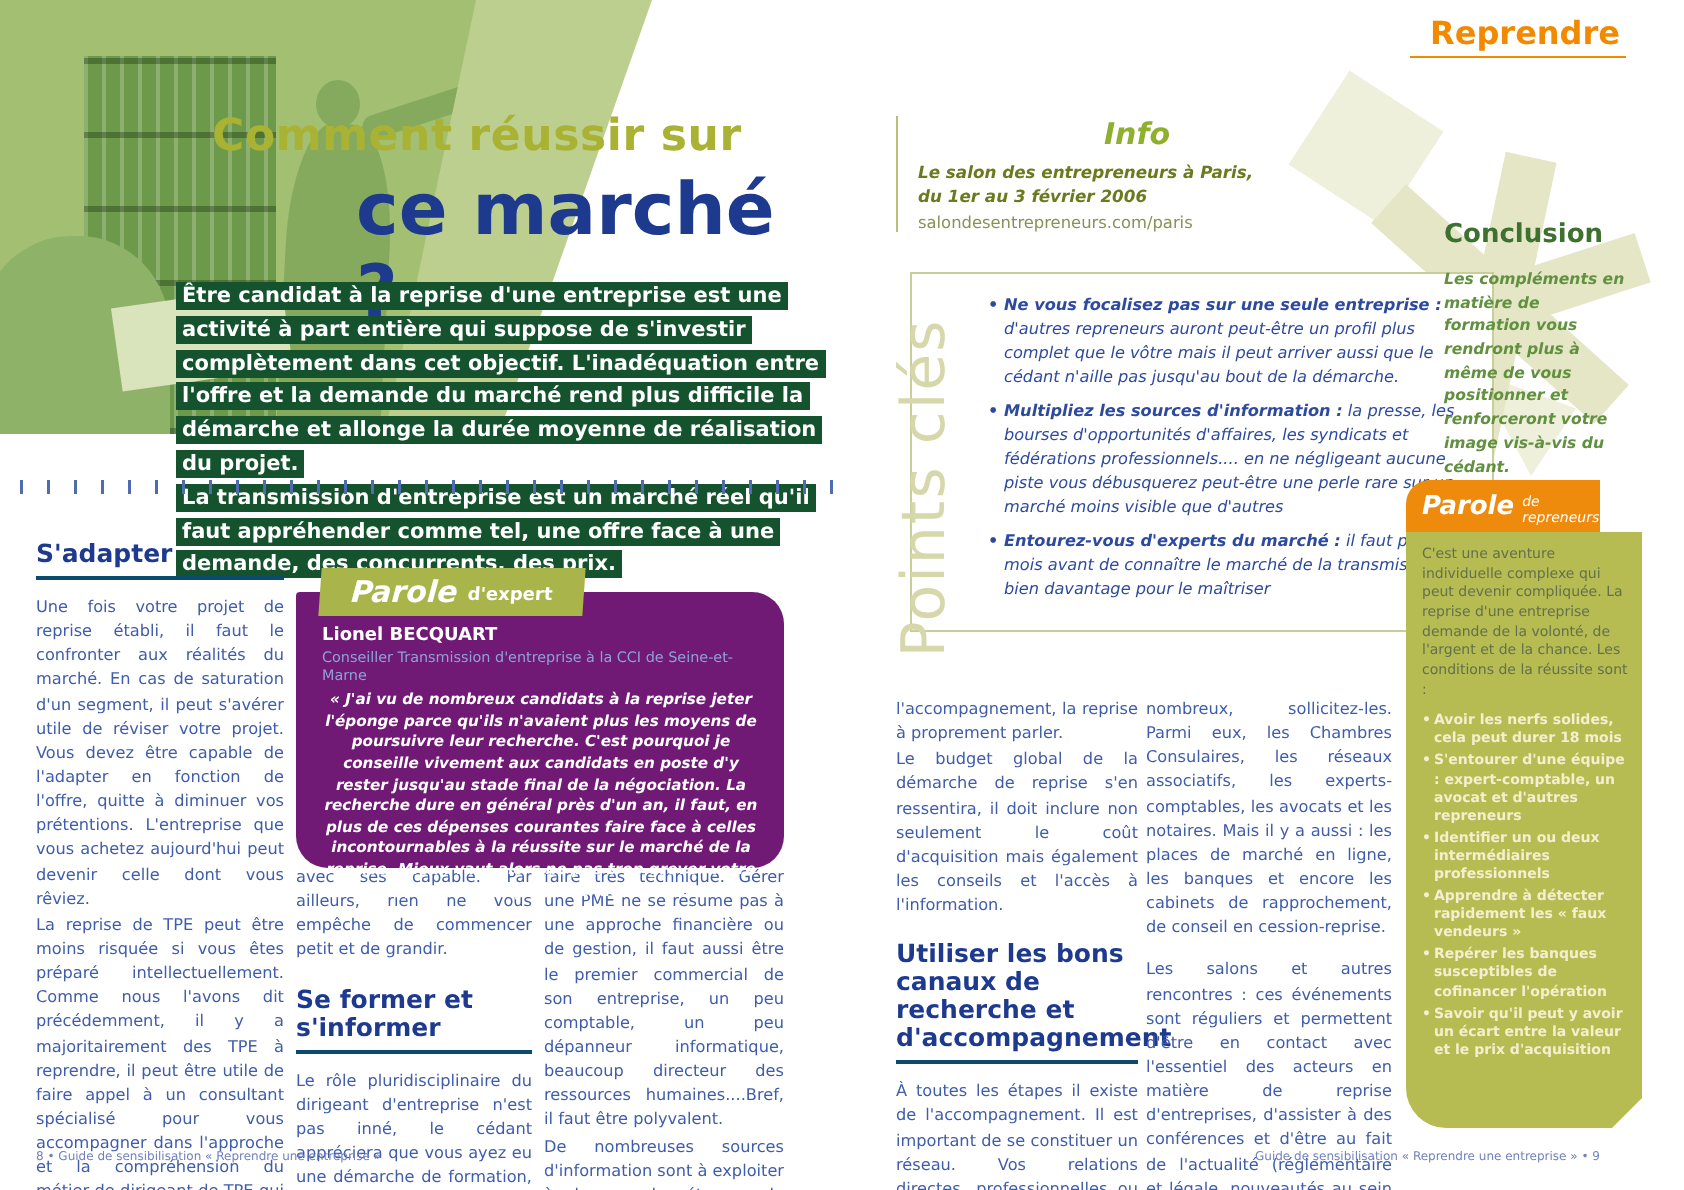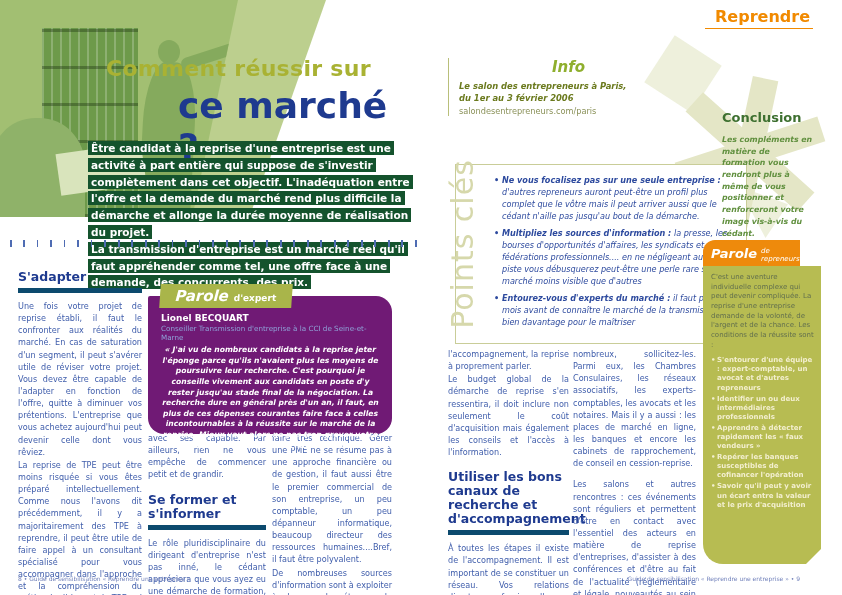--- a/index.html
+++ b/index.html
@@ -34,21 +34,21 @@
   .hl { background:#14532d; padding:1px 3px; box-decoration-break:clone; -webkit-box-decoration-break:clone; }
 
   
   .ticks { position:absolute; left:10px; top:240px; width:414px; height:7px; z-index:2;
            background:repeating-linear-gradient(90deg, #4f6cb3 0 1.5px, transparent 1.5px 13.5px); }
 
   
   .col { position:absolute; z-index:2; font-size:8.1px; line-height:1.5; color:#3f5dab; text-align:justify; }
   .col p + p { margin-top:1px; }
   h3.sec { font-size:12.5px; font-weight:bold; color:#1e3a8f; line-height:1.12;
-           border-bottom:5px solid #0c4a6e; padding-bottom:4px; margin-bottom:7px; text-align:left; }
+           border-bottom:2px solid #0c4a6e; padding-bottom:4px; margin-bottom:7px; text-align:left; }
 
   .col-adapt  { left:18px;  top:270px; width:124px; }
   .col-left2  { left:148px; top:432px; width:118px; }
   .col-left3  { left:272px; top:432px; width:120px; }
 
   
   .expert-box { position:absolute; left:148px; top:296px; width:244px; height:138px; background:#701a75;
                 border-radius:2px 16px 16px 16px; z-index:3; padding:17px 12px 6px 13px; }
   .expert-tab { position:absolute; left:160px; top:284px; width:132px; height:24px; background:#a9b54a;
                 z-index:4; display:flex; align-items:center; justify-content:center; gap:5px;
@@ -70,21 +70,21 @@
   .asterisk { position:absolute; left:668px; top:72px; width:160px; height:160px; z-index:1; }
   .asterisk .bar { position:absolute; left:69px; top:5px; width:26px; height:150px; background:#e4e6c6; }
 
   
   .info { position:absolute; left:448px; top:58px; width:230px; border-left:1px solid #b9bf7a; padding-left:10px; z-index:2; }
   .info-h { font-size:15px; font-weight:bold; font-style:italic; color:#8faf2e; margin-bottom:4px;text-align:center; }
   .info-l { font-size:8.4px; font-weight:bold; font-style:italic; color:#6b7a1e; line-height:1.45; }
   .info-u { font-size:8.2px; color:#8a9158; margin-top:2px; }
 
   
-  .points-box { position:absolute; left:455px; top:164px; width:292px; height:180px; border:1px solid #c9cd98;
+  .points-box { position:absolute; left:455px; top:136px; width:292px; height:180px; border:1px solid #c9cd98;
                 background:#ffffff; z-index:2; padding:10px 10px 8px 38px; }
   .points-label { position:absolute; left:372px; top:226px; width:182px; height:36px; z-index:3;
                   transform:rotate(-90deg); font-size:30px; color:#d6d8ab; letter-spacing:1px; text-align:center; }
   .kp { font-size:8.1px; font-style:italic; color:#2d4a9e; line-height:1.48; margin-bottom:5px; position:relative; padding-left:8px; }
   .kp::before { content:"•"; position:absolute; left:0; top:0; font-weight:bold; }
   .kp .lead { font-weight:bold; }
 
   .col-rightA { left:448px; top:348px; width:121px; }
   .col-rightB { left:573px; top:348px; width:123px; }
   .col-rightB p + p { margin-top:9px; }
@@ -217,20 +217,21 @@
     <div class="conclusion-h">Conclusion</div>
     <div class="conclusion-t">Les compléments en matière de formation vous rendront plus à même de vous positionner et renforceront votre image vis-à-vis du cédant.</div>
   </div>
 
   <div class="rep-tab">
     <span class="tabmain">Parole</span>
     <span class="tabsub">de repreneurs</span>
   </div>
   <div class="rep-box">
     <div class="rep-intro">C'est une aventure individuelle complexe qui peut devenir compliquée. La reprise d'une entreprise demande de la volonté, de l'argent et de la chance. Les conditions de la réussite sont :</div>
+    <div class="rb">Avoir les nerfs solides, cela peut durer 18 mois</div>
     <div class="rb">S'entourer d'une équipe : expert-comptable, un avocat et d'autres repreneurs</div>
     <div class="rb">Identifier un ou deux intermédiaires professionnels</div>
     <div class="rb">Apprendre à détecter rapidement les « faux vendeurs »</div>
     <div class="rb">Repérer les banques susceptibles de cofinancer l'opération</div>
     <div class="rb">Savoir qu'il peut y avoir un écart entre la valeur et le prix d'acquisition</div>
 
   </div>
 
 </div>
 

